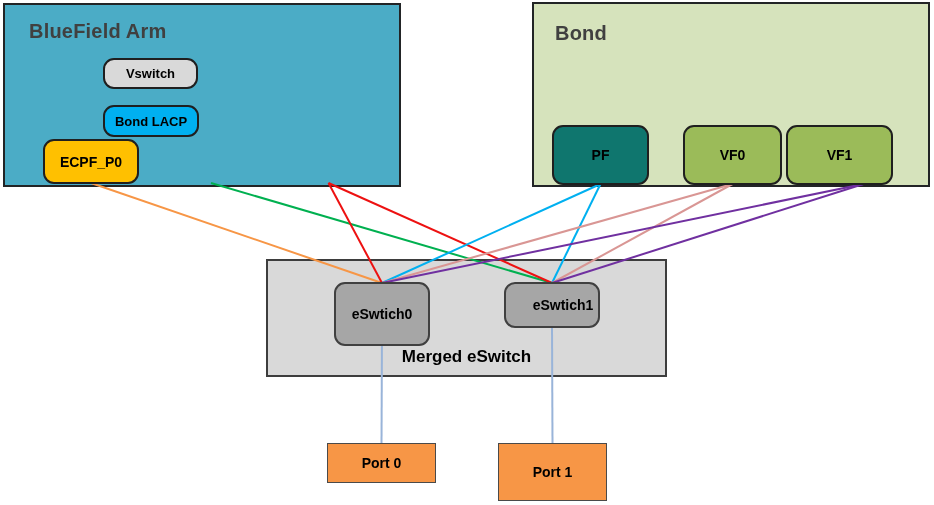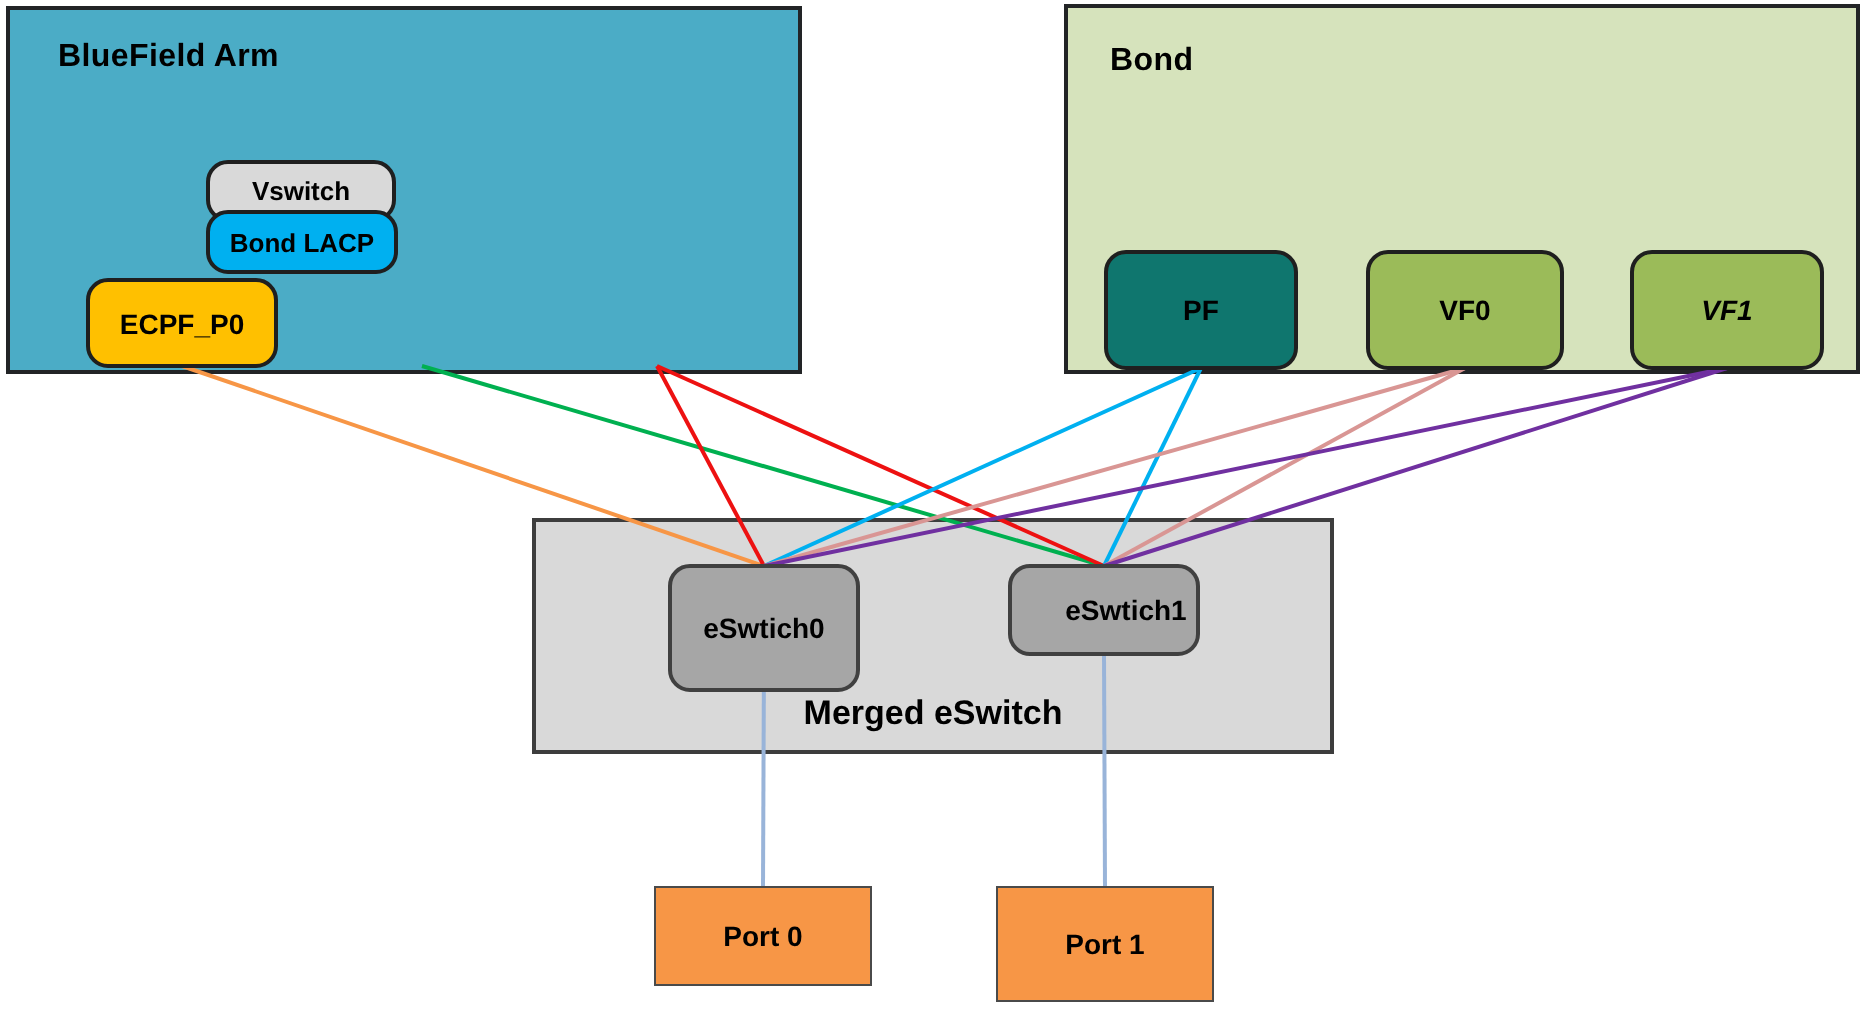--- a/index.html
+++ b/index.html
@@ -22,23 +22,23 @@
     box-sizing: border-box;
     z-index: 1;
   }
   #c-bluefield { left: 3px;   top: 3px;   width: 398px; height: 184px; }
   #c-host      { left: 532px; top: 2px;   width: 398px; height: 185px; }
   #c-merged    { left: 266px; top: 259px; width: 401px; height: 118px; border-color:#3d3d3d; }
   .container-title {
     position: absolute;
     left: 24px;
     top: 15px;
-    font-size: 16px;
+    font-size: 20px;
     font-weight: bold;
-    color: #000000;
+    color: #404040;
     letter-spacing: .2px;
   }
   #c-host .container-title { left: 21px; top: 18px; }
   .merged-title {
     position: absolute;
     left: 0; right: 0;
     bottom: 8px;
     text-align: center;
     font-size: 17px;
     font-weight: bold;
@@ -61,31 +61,31 @@
     display: flex;
     align-items: center;
     justify-content: center;
     font-weight: bold;
     font-size: 13px;
     color: #000;
     z-index: 3;
     text-align: center;
   }
   .rounded { border-radius: 11px; }
-  #n-vswitch   { left: 103px; top: 80px;  width: 95px;  height: 31px; }
+  #n-vswitch   { left: 103px; top: 58px;  width: 95px;  height: 31px; }
   #n-bond_lacp { left: 103px; top: 105px; width: 96px;  height: 32px; }
   #n-ecpf_p0   { left: 43px;  top: 139px; width: 96px;  height: 45px; font-size: 14px; }
   #n-ecpf_p1   { left: 163px; top: 139px; width: 96px;  height: 45px; font-size: 14px; }
   #n-sf        { left: 289px; top: 138px; width: 79px;  height: 46px; font-size: 14px; }
   #n-pf        { left: 552px; top: 125px; width: 97px;  height: 60px; font-size: 14px; }
   #n-vf0       { left: 683px; top: 125px; width: 99px;  height: 60px; font-size: 14px; }
-  #n-vf1       { left: 815px; top: 125px; width: 97px;  height: 60px; font-size: 14px; font-style: italic; }
+  #n-vf1       { left: 786px; top: 125px; width: 107px;  height: 60px; font-size: 14px; }
   #n-eswitch0  { left: 334px; top: 282px; width: 96px;  height: 64px; font-size: 14px; border-color:#404040; }
   #n-eswitch1  { left: 504px; top: 282px; width: 96px;  height: 46px; font-size: 14px; border-color:#404040; }
-  #n-port0     { left: 327px; top: 443px; width: 109px; height: 50px; font-size: 14px; border-color:#4a4a4a; border-width:1.5px; }
+  #n-port0     { left: 327px; top: 443px; width: 109px; height: 40px; font-size: 14px; border-color:#4a4a4a; border-width:1.5px; }
   #n-port1     { left: 498px; top: 443px; width: 109px; height: 58px; font-size: 14px; border-color:#4a4a4a; border-width:1.5px; }
 </style>
 </head>
 <body>
 
 <div id="canvas">
 
   <div class="container-box" id="c-bluefield" style="background: rgb(75, 172, 198);">
     <div class="container-title">BlueField Arm</div>
   </div>

